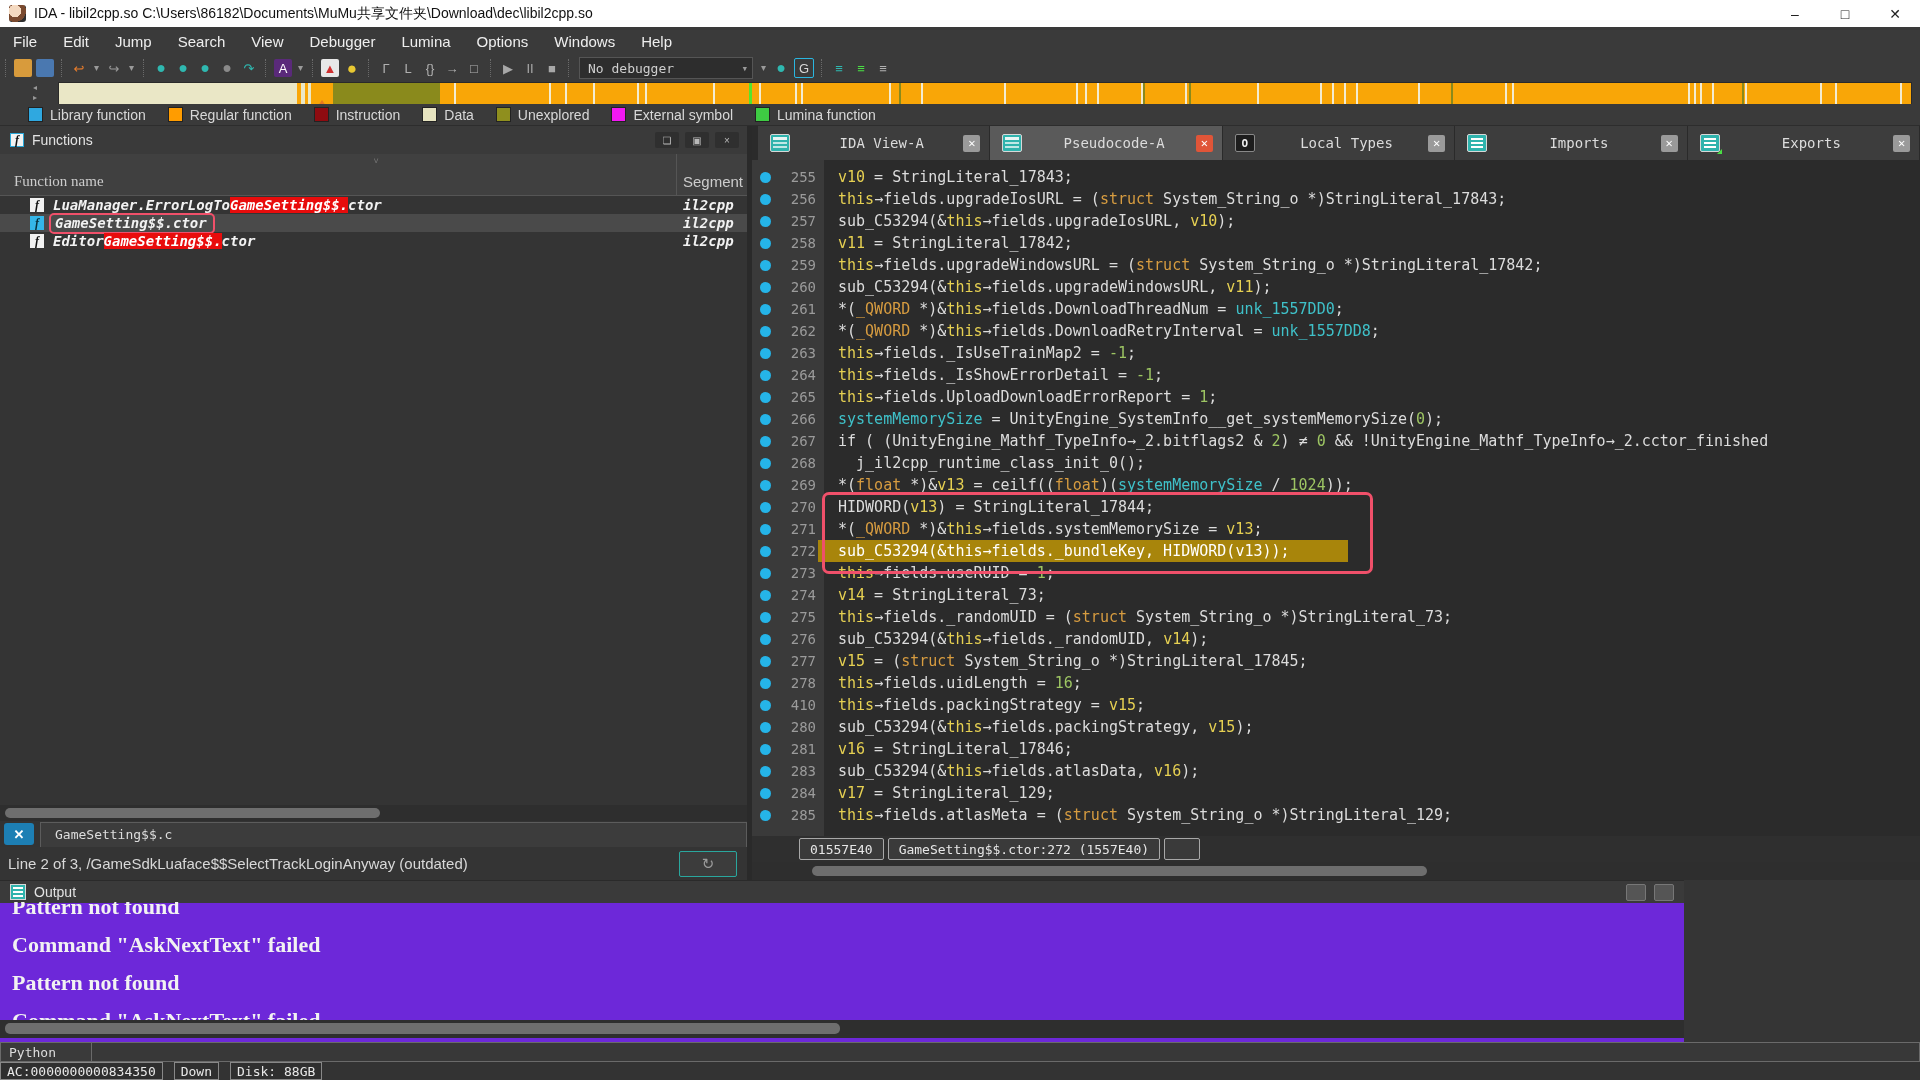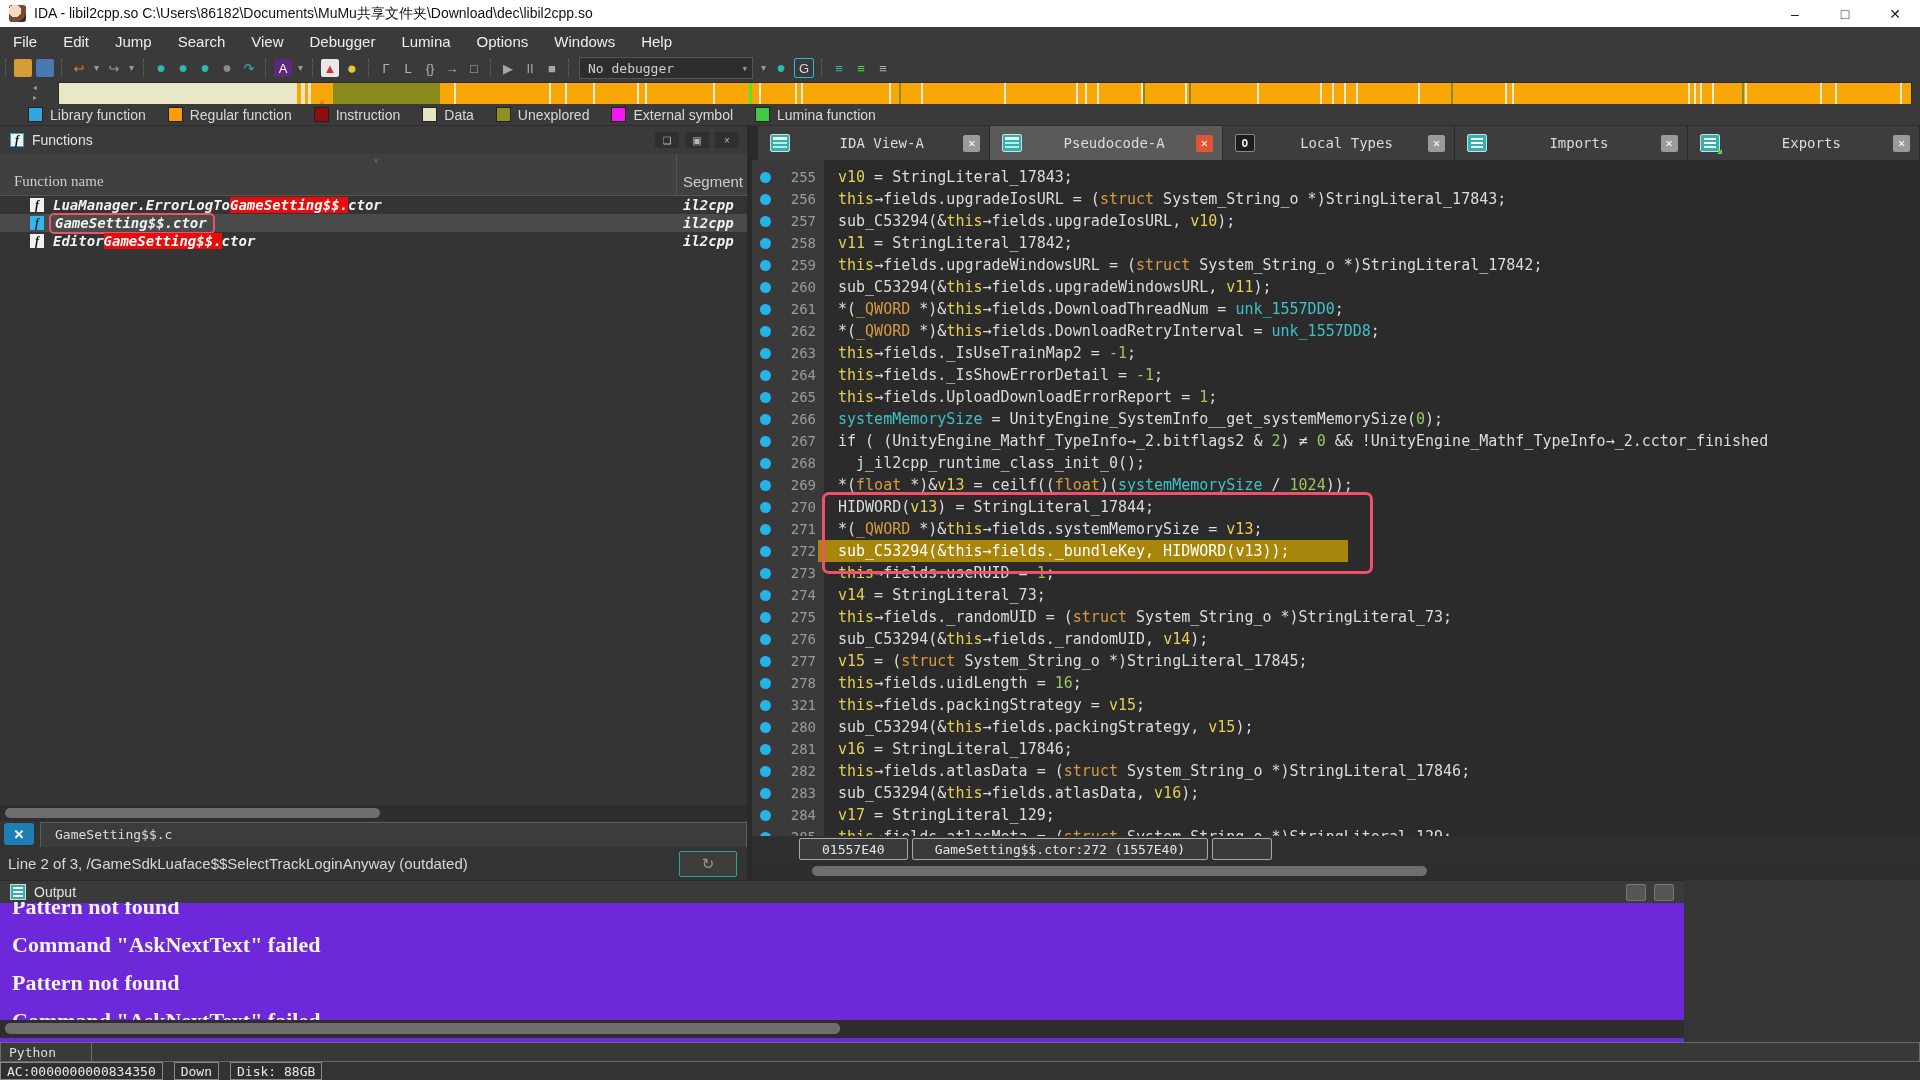--- a/index.html
+++ b/index.html
@@ -107,21 +107,21 @@
   .lnum{position:absolute;left:24px;width:40px;text-align:right;color:#9b9b9b;font-size:14px;}
   .ctext{position:absolute;left:86px;color:#dcdcdc;}
   .tk-w{color:#dcdcdc;} .tk-y{color:#e6d052;} .tk-t{color:#d79c40;} .tk-c{color:#3fc1c9;text-align:center;} .tk-n{color:#9dc563;}
   .cline.hl .ctext{left:66px;background:#a8850b;padding:0 10px 0 20px;height:22px;display:flex;align-items:center;min-width:500px;}
   .cline.hl .ctext span{color:#ffffff;}
   #code-redbox{position:absolute;left:70px;top:332px;width:545px;height:76px;border:3px solid #f0506a;border-radius:7px;pointer-events:none;}
   #rp-vscroll{position:absolute;right:0;top:34px;width:12px;height:676px;background:#333;}
   #rp-vthumb{position:absolute;left:2px;top:140px;width:8px;height:70px;background:#6a6a6a;border-radius:4px;}
   #code-status{position:absolute;left:0;top:710px;width:1168px;height:26px;background:#2f2f2f;display:flex;align-items:center;
                font-family:"DejaVu Sans Mono",monospace;font-size:13px;color:#e6e6e6;}
-  .cs-box{border:1px solid #a8a8a8;border-radius:2px;height:20px;display:flex;align-items:center;padding:0 22px;margin-left:4px;background:#3a3a3a;}
+  .cs-box{border:1px solid #a8a8a8;border-radius:2px;height:20px;display:flex;align-items:center;padding:0 10px;margin-left:4px;background:#3a3a3a;}
   .cs-box:first-child{margin-left:47px;}
   .cs-box.empty{width:14px;}
   #rp-hscroll{position:absolute;left:0;top:736px;width:1168px;height:18px;background:#2e2e2e;}
   #rp-hthumb{position:absolute;left:60px;top:4px;width:615px;height:10px;background:#6e6e6e;border-radius:5px;}
   
   #output{left:0;top:880px;width:1684px;height:162px;background:#6d28d9;}
   #out-header{position:absolute;left:0;top:0;width:100%;height:22px;background:#3a3a3a;display:flex;align-items:center;
               font-size:14px;color:#e2e2e2;border-top:1px solid #2a2a2a;}
   .outicon{width:14px;height:14px;margin:0 8px 0 10px;background:#2fb3ad;border:1px solid #d8d8d8;position:relative;}
   .outicon::before{content:"";position:absolute;left:2px;right:2px;top:2px;height:2px;background:#fff;box-shadow:0 4px 0 #fff,0 8px 0 #fff;}
@@ -396,24 +396,23 @@
             <div class="cline"><span class="bpdot"></span><span class="lnum">269</span><span class="ctext"><span class="tk-w">*(</span><span class="tk-t">float</span><span class="tk-w"> *)&amp;</span><span class="tk-y">v13</span><span class="tk-w"> = ceilf((</span><span class="tk-t">float</span><span class="tk-w">)(</span><span class="tk-c">systemMemorySize</span><span class="tk-w"> / </span><span class="tk-n">1024</span><span class="tk-w">));</span></span></div>
             <div class="cline"><span class="bpdot"></span><span class="lnum">270</span><span class="ctext"><span class="tk-w">HIDWORD(</span><span class="tk-y">v13</span><span class="tk-w">) = StringLiteral_17844;</span></span></div>
             <div class="cline"><span class="bpdot"></span><span class="lnum">271</span><span class="ctext"><span class="tk-w">*(</span><span class="tk-t">_QWORD</span><span class="tk-w"> *)&amp;</span><span class="tk-y">this</span><span class="tk-w">→fields.systemMemorySize = </span><span class="tk-y">v13</span><span class="tk-w">;</span></span></div>
             <div class="cline hl"><span class="bpdot"></span><span class="lnum">272</span><span class="ctext"><span class="tk-w">sub_C53294(&amp;</span><span class="tk-y">this</span><span class="tk-w">→fields._bundleKey, HIDWORD(</span><span class="tk-y">v13</span><span class="tk-w">));</span></span></div>
             <div class="cline"><span class="bpdot"></span><span class="lnum">273</span><span class="ctext"><span class="tk-y">this</span><span class="tk-w">→fields.useRUID = </span><span class="tk-n">1</span><span class="tk-w">;</span></span></div>
             <div class="cline"><span class="bpdot"></span><span class="lnum">274</span><span class="ctext"><span class="tk-y">v14</span><span class="tk-w"> = StringLiteral_73;</span></span></div>
             <div class="cline"><span class="bpdot"></span><span class="lnum">275</span><span class="ctext"><span class="tk-y">this</span><span class="tk-w">→fields._randomUID = (</span><span class="tk-t">struct</span><span class="tk-w"> System_String_o *)StringLiteral_73;</span></span></div>
             <div class="cline"><span class="bpdot"></span><span class="lnum">276</span><span class="ctext"><span class="tk-w">sub_C53294(&amp;</span><span class="tk-y">this</span><span class="tk-w">→fields._randomUID, </span><span class="tk-y">v14</span><span class="tk-w">);</span></span></div>
             <div class="cline"><span class="bpdot"></span><span class="lnum">277</span><span class="ctext"><span class="tk-y">v15</span><span class="tk-w"> = (</span><span class="tk-t">struct</span><span class="tk-w"> System_String_o *)StringLiteral_17845;</span></span></div>
             <div class="cline"><span class="bpdot"></span><span class="lnum">278</span><span class="ctext"><span class="tk-y">this</span><span class="tk-w">→fields.uidLength = </span><span class="tk-n">16</span><span class="tk-w">;</span></span></div>
-            <div class="cline"><span class="bpdot"></span><span class="lnum">321</span><span class="ctext"><span class="tk-y">this</span><span class="tk-w">→fields.packingStrategy = </span><span class="tk-y">v15</span><span class="tk-w">;</span></span></div>
+            <div class="cline"><span class="bpdot"></span><span class="lnum">410</span><span class="ctext"><span class="tk-y">this</span><span class="tk-w">→fields.packingStrategy = </span><span class="tk-y">v15</span><span class="tk-w">;</span></span></div>
             <div class="cline"><span class="bpdot"></span><span class="lnum">280</span><span class="ctext"><span class="tk-w">sub_C53294(&amp;</span><span class="tk-y">this</span><span class="tk-w">→fields.packingStrategy, </span><span class="tk-y">v15</span><span class="tk-w">);</span></span></div>
             <div class="cline"><span class="bpdot"></span><span class="lnum">281</span><span class="ctext"><span class="tk-y">v16</span><span class="tk-w"> = StringLiteral_17846;</span></span></div>
-            <div class="cline"><span class="bpdot"></span><span class="lnum">282</span><span class="ctext"><span class="tk-y">this</span><span class="tk-w">→fields.atlasData = (</span><span class="tk-t">struct</span><span class="tk-w"> System_String_o *)StringLiteral_17846;</span></span></div>
             <div class="cline"><span class="bpdot"></span><span class="lnum">283</span><span class="ctext"><span class="tk-w">sub_C53294(&amp;</span><span class="tk-y">this</span><span class="tk-w">→fields.atlasData, </span><span class="tk-y">v16</span><span class="tk-w">);</span></span></div>
             <div class="cline"><span class="bpdot"></span><span class="lnum">284</span><span class="ctext"><span class="tk-y">v17</span><span class="tk-w"> = StringLiteral_129;</span></span></div>
             <div class="cline"><span class="bpdot"></span><span class="lnum">285</span><span class="ctext"><span class="tk-y">this</span><span class="tk-w">→fields.atlasMeta = (</span><span class="tk-t">struct</span><span class="tk-w"> System_String_o *)StringLiteral_129;</span></span></div>
           </div>
         <div id="code-redbox"></div>
       </div>
       <div id="rp-vscroll">
           <div id="rp-vthumb"></div>
         </div>
       <div id="code-status">

